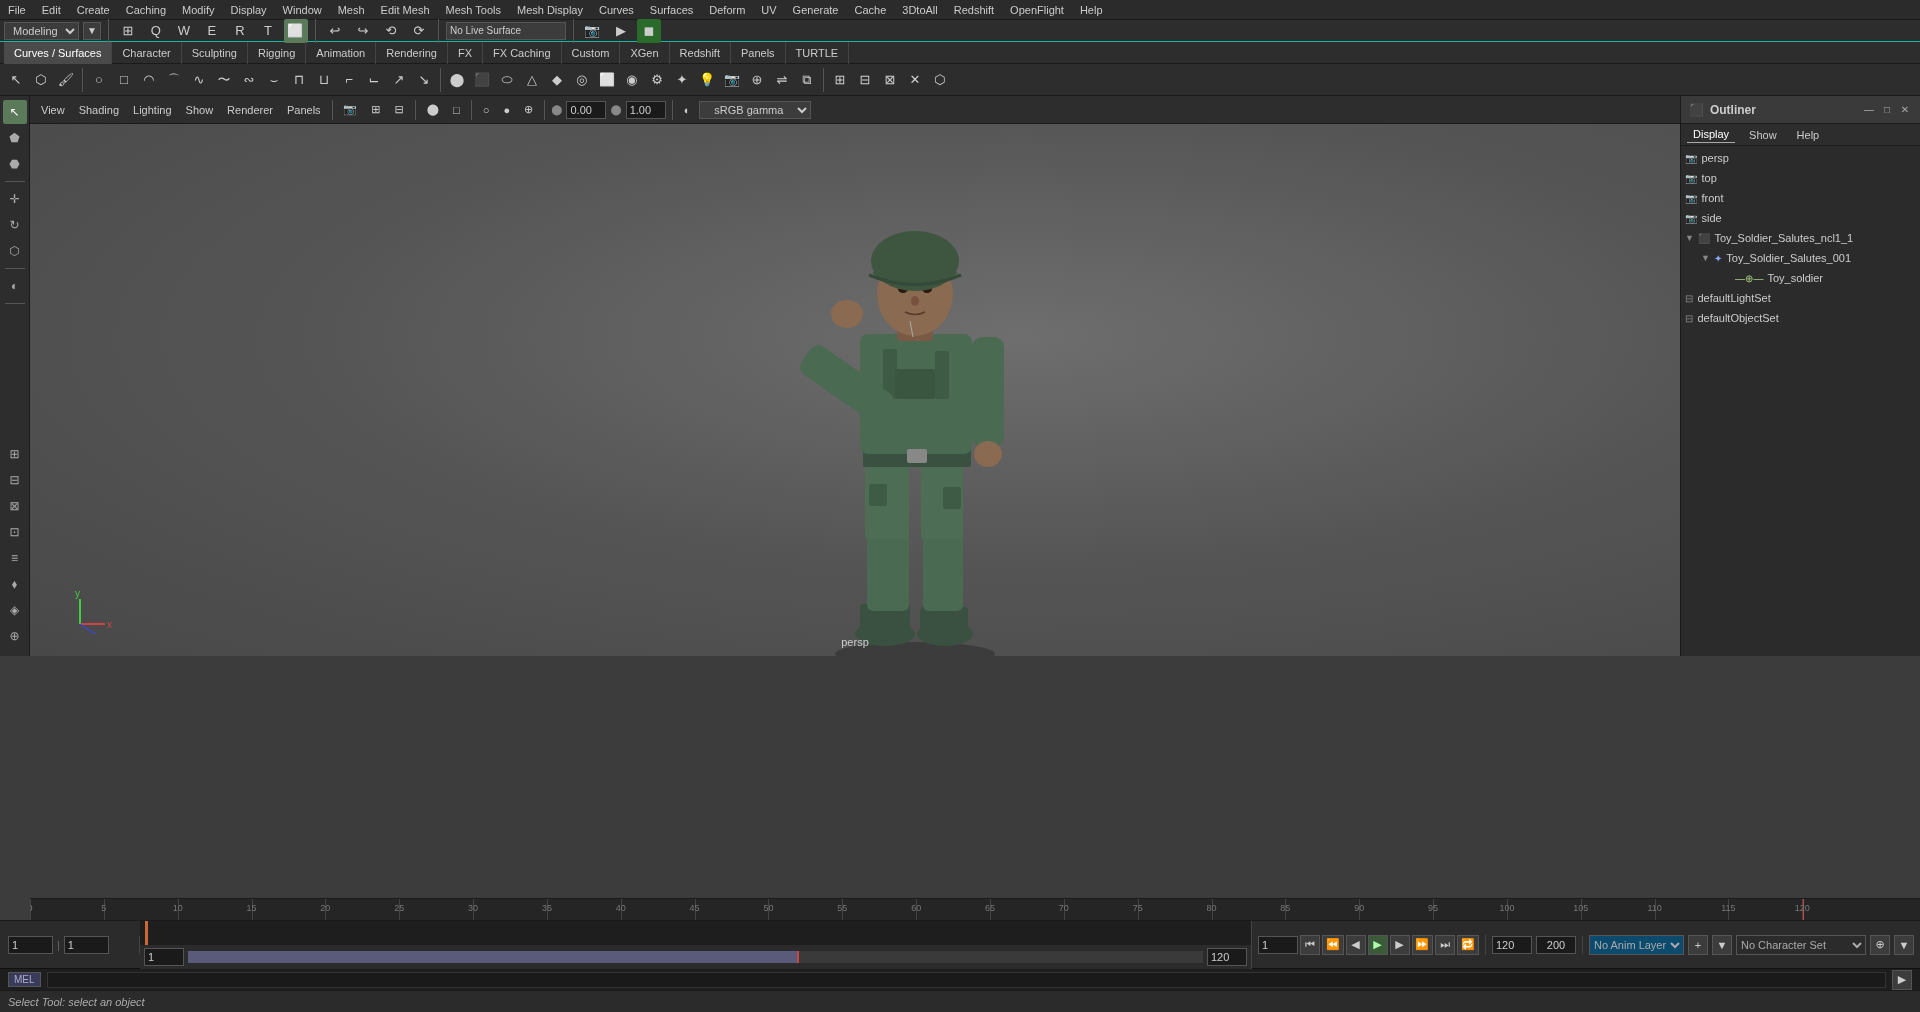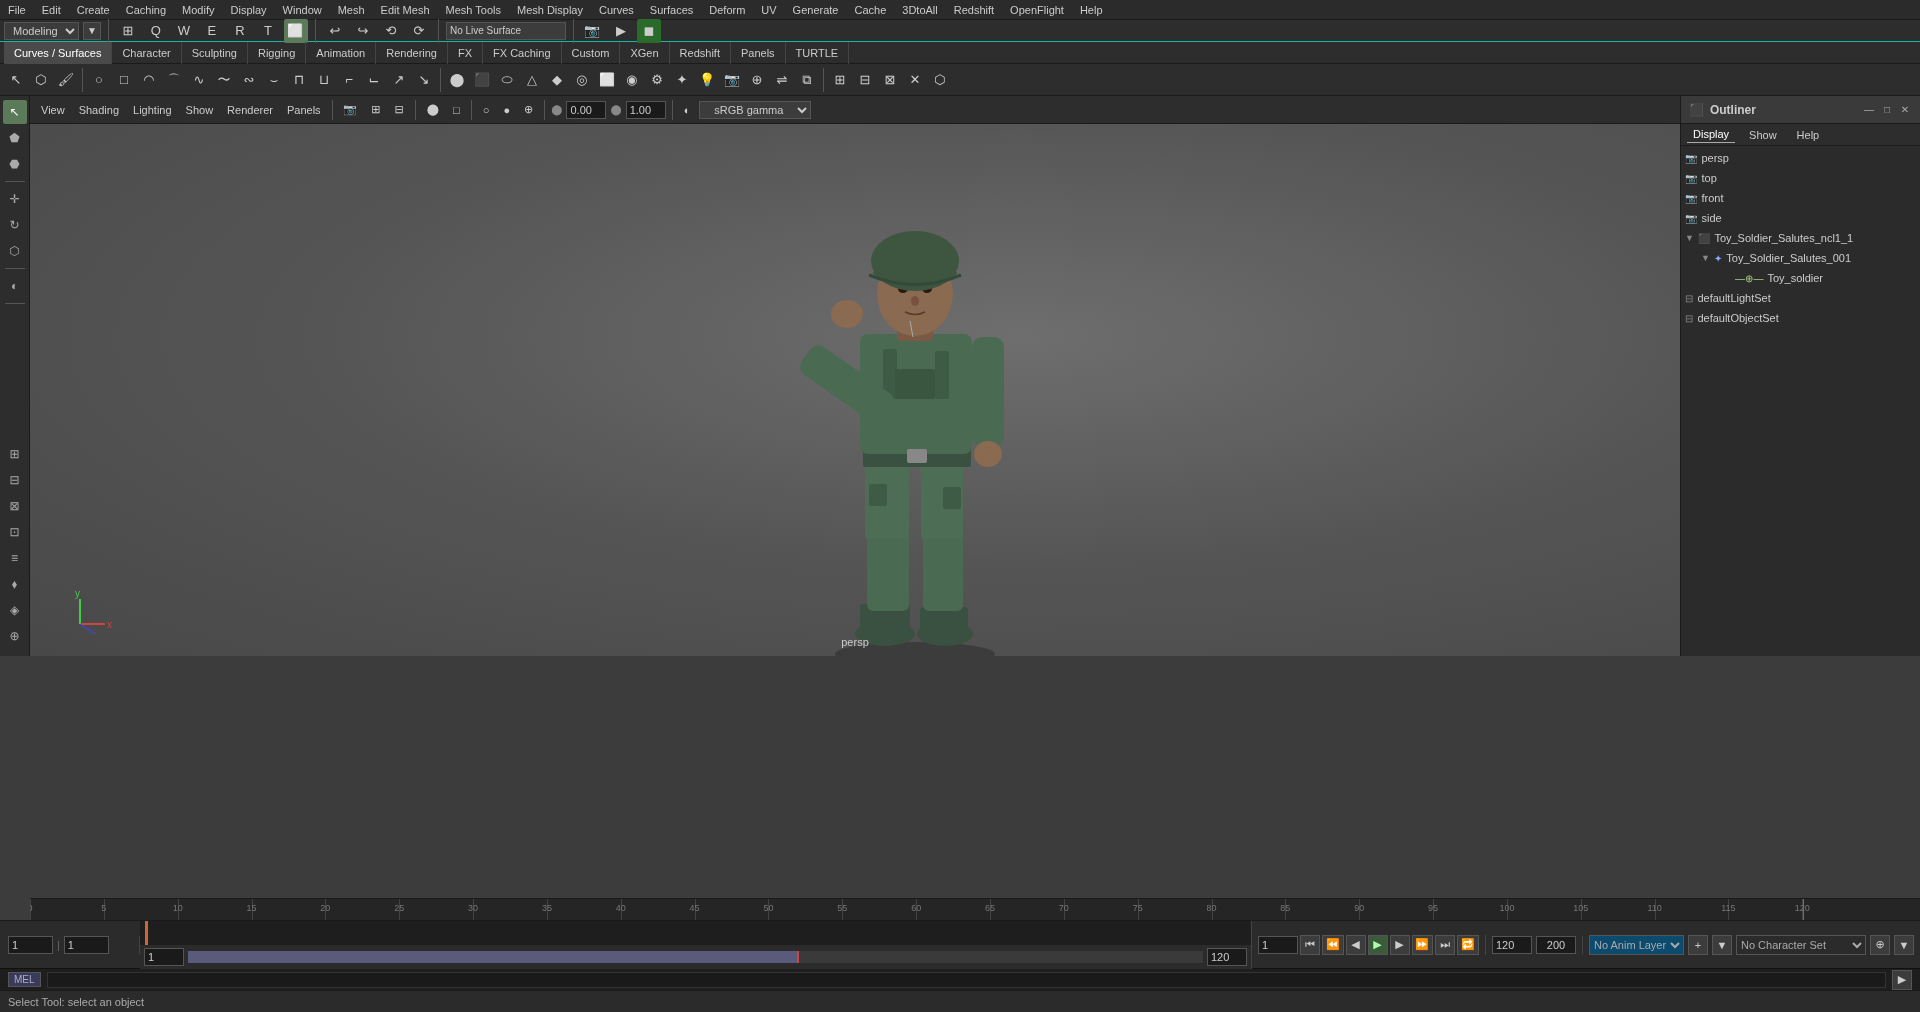--- a/index.html
+++ b/index.html
@@ -171,21 +171,21 @@
     #command-input {
       flex: 1; background: #1a1a1a; border: 1px solid #333; color: #ccc;
       height: 16px; font-size: 11px; padding: 0 4px;
     }
 
     
     #status-line {
       width: 100%; height: 22px; background: #2b2b2b; border-top: 1px solid #1a1a1a;
       display: flex; align-items: center; padding: 0 8px;
     }
-    #status-text { font-size: 11px; color: #aaa; }
+    #status-text { font-size: 11px; color: #aaa; font-style: italic; }
 
     
     #timeline-scrubber {
       width: 100%; height: 22px; background: #252525; border-top: 1px solid #1a1a1a;
       position: relative; overflow: hidden;
     }
     .scrubber-tick {
       position: absolute; top: 0; bottom: 0; width: 1px; background: #444;
     }
     .scrubber-label {

